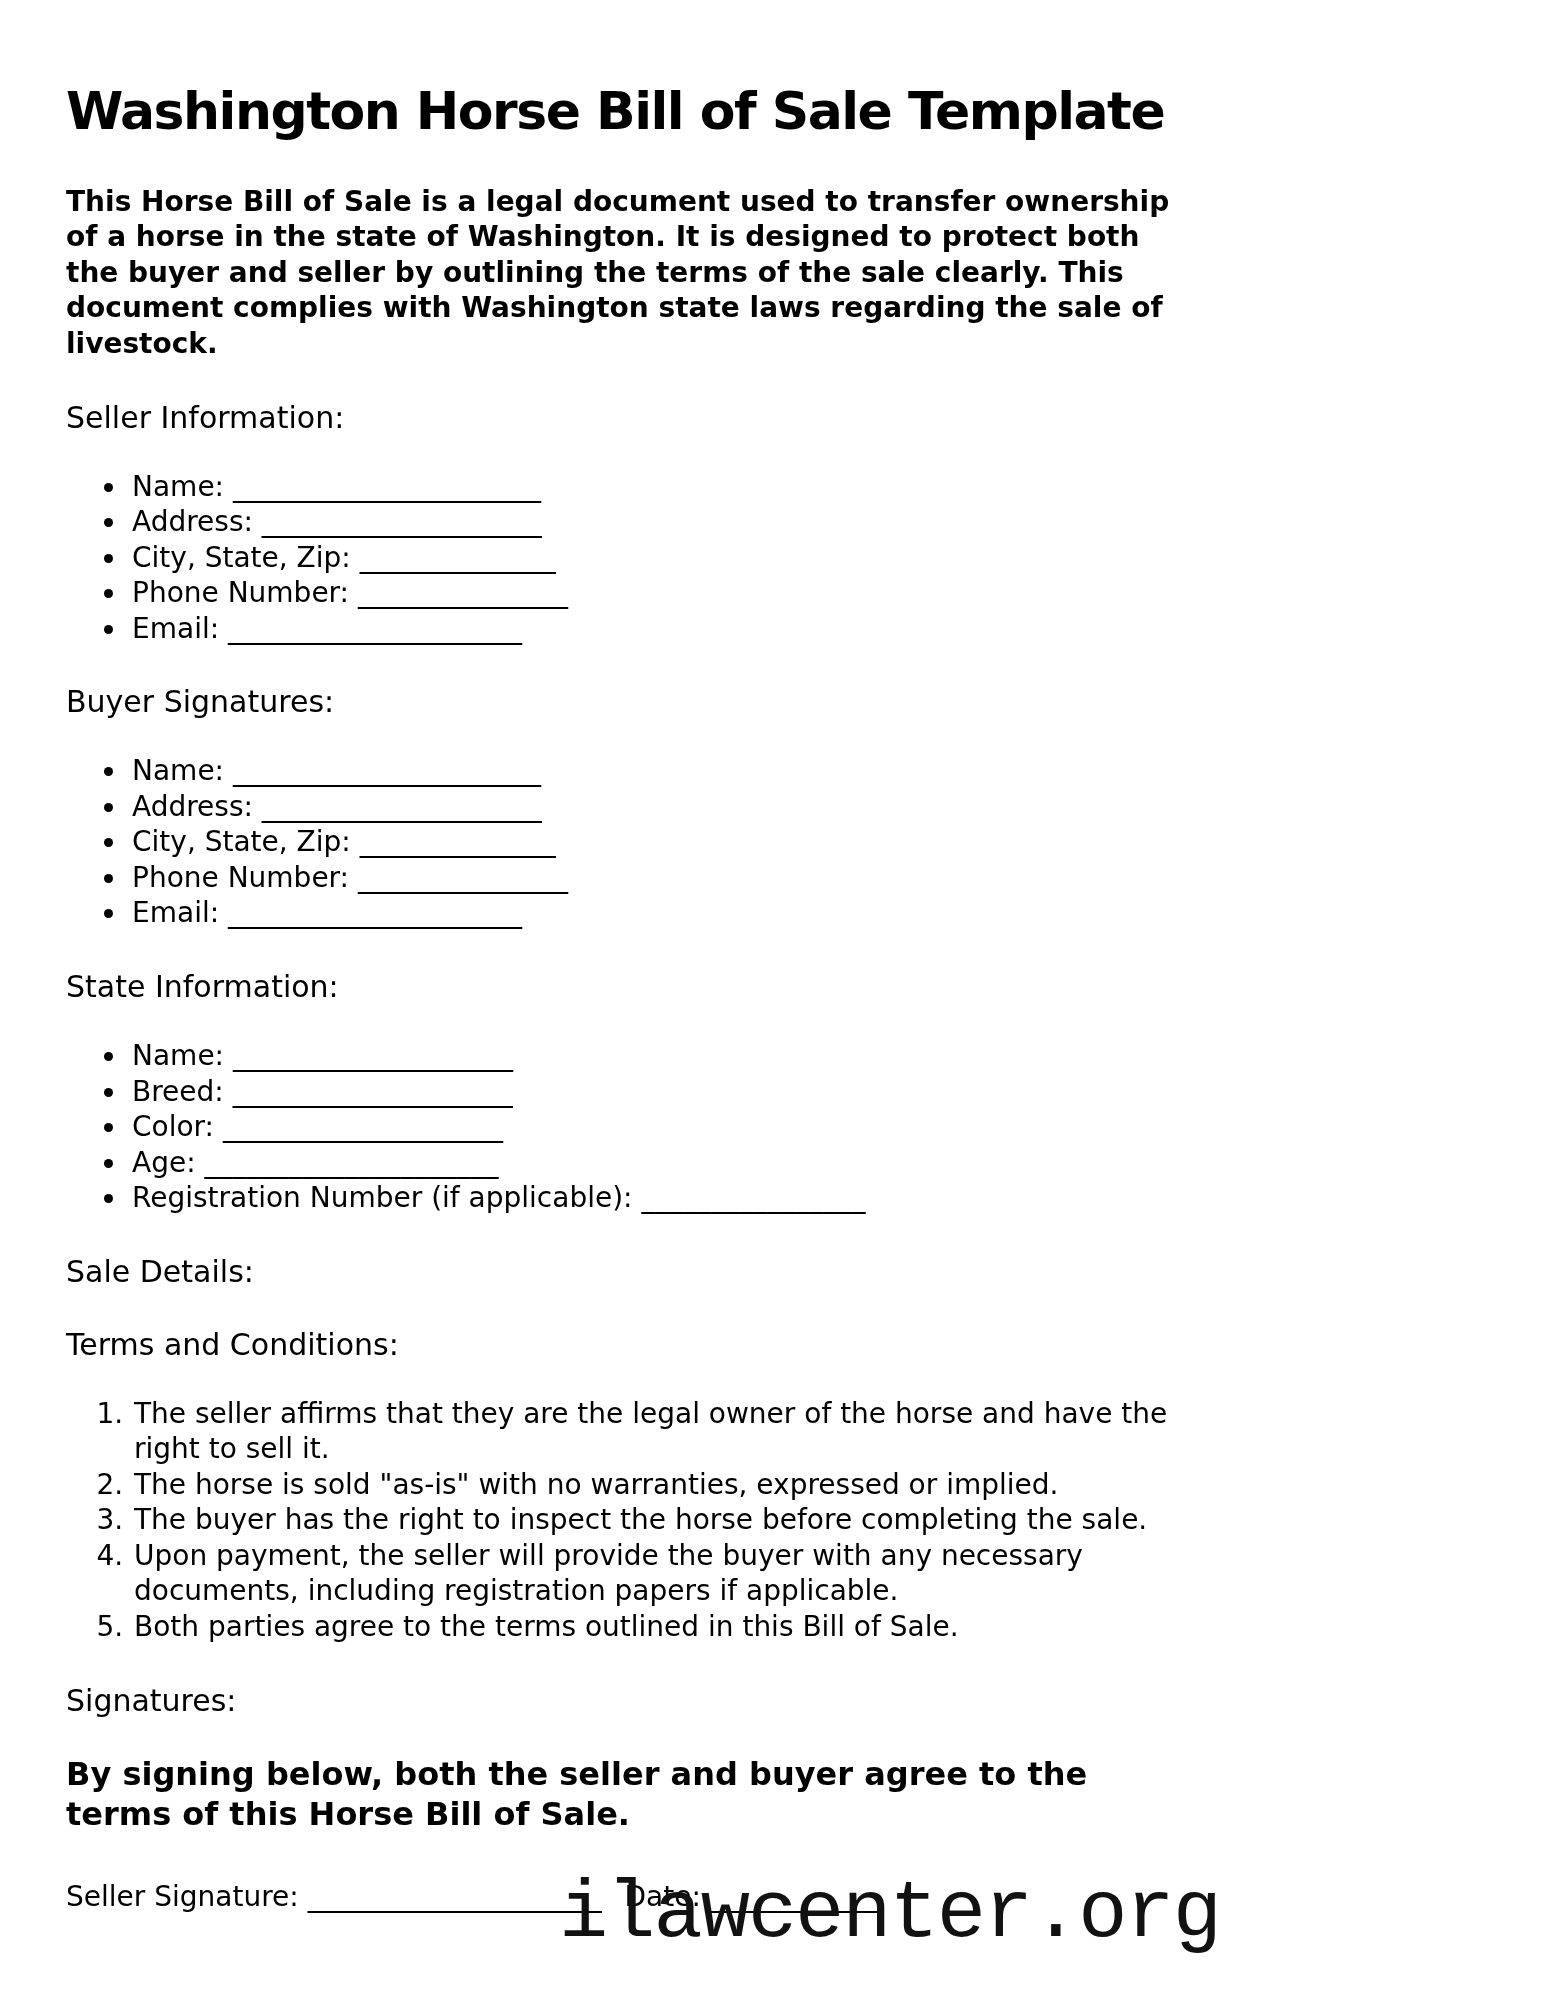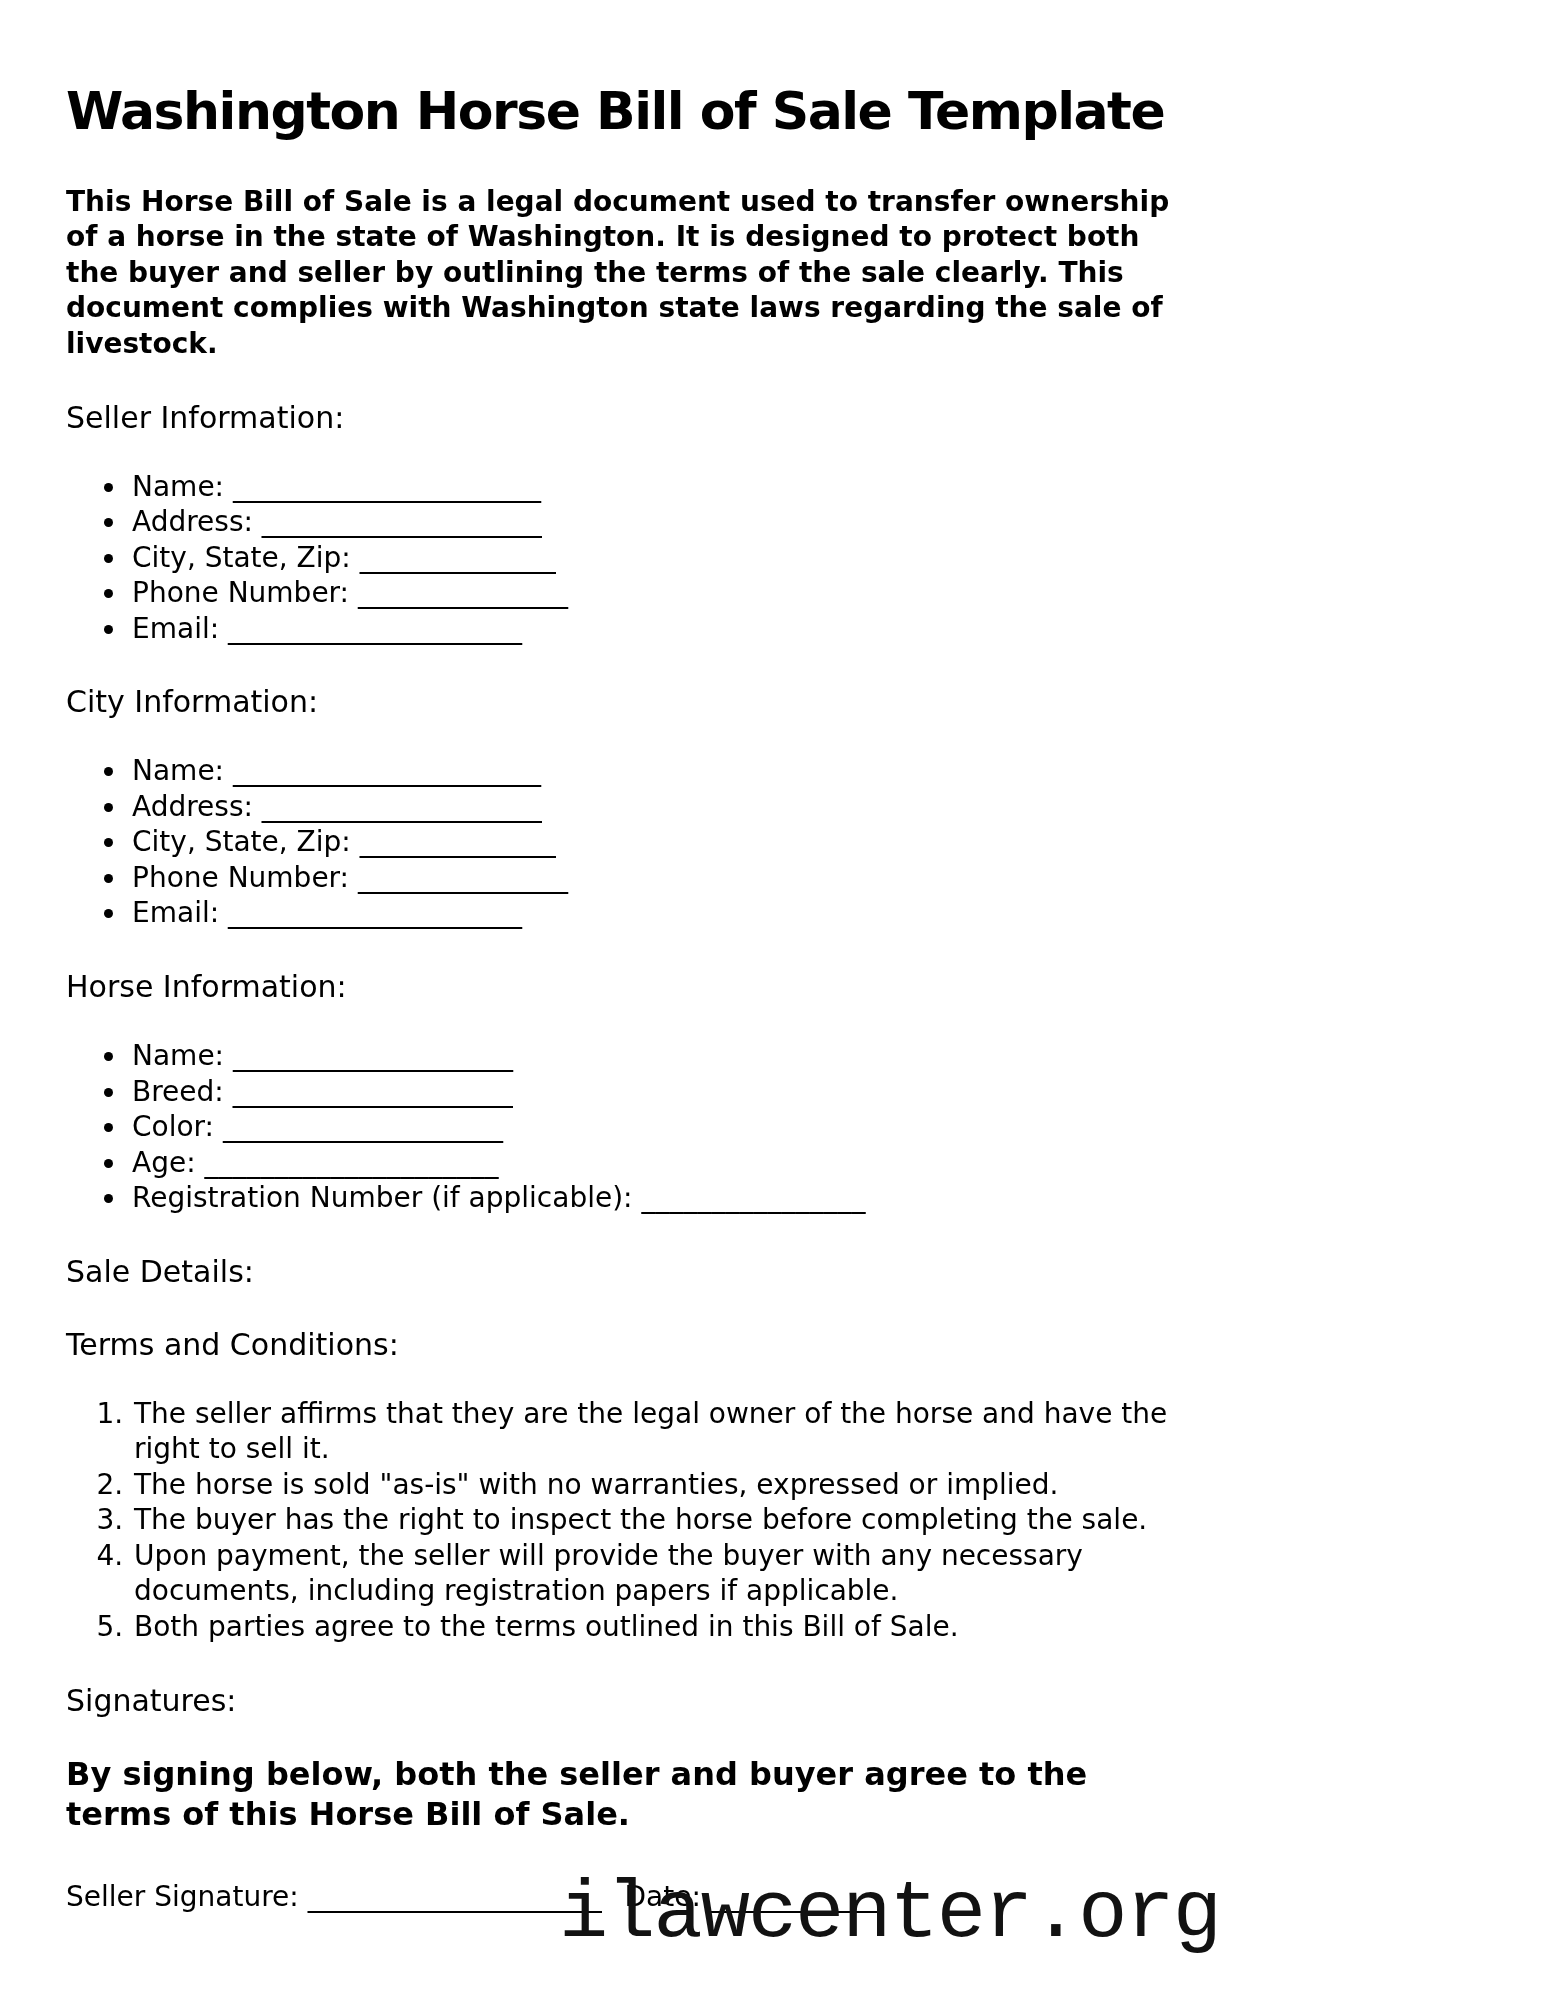--- a/index.html
+++ b/index.html
@@ -81,32 +81,32 @@
     <ul class="field-list">
       <li>Name: ______________________</li>
       <li>Address: ____________________</li>
       <li>City, State, Zip: ______________</li>
       <li>Phone Number: _______________</li>
       <li>Email: _____________________</li>
     </ul>
   </section>
 
   <section>
-    <h2 class="section-heading">City Information:</h2>
+    <h2 class="section-heading">Buyer Signatures:</h2>
     <ul class="field-list">
       <li>Name: ______________________</li>
       <li>Address: ____________________</li>
       <li>City, State, Zip: ______________</li>
       <li>Phone Number: _______________</li>
       <li>Email: _____________________</li>
     </ul>
   </section>
 
   <section>
-    <h2 class="section-heading">Horse Information:</h2>
+    <h2 class="section-heading">State Information:</h2>
     <ul class="field-list">
       <li>Name: ____________________</li>
       <li>Breed: ____________________</li>
       <li>Color: ____________________</li>
       <li>Age: _____________________</li>
       <li>Registration Number (if applicable): ________________</li>
     </ul>
   </section>
 
   <section>

